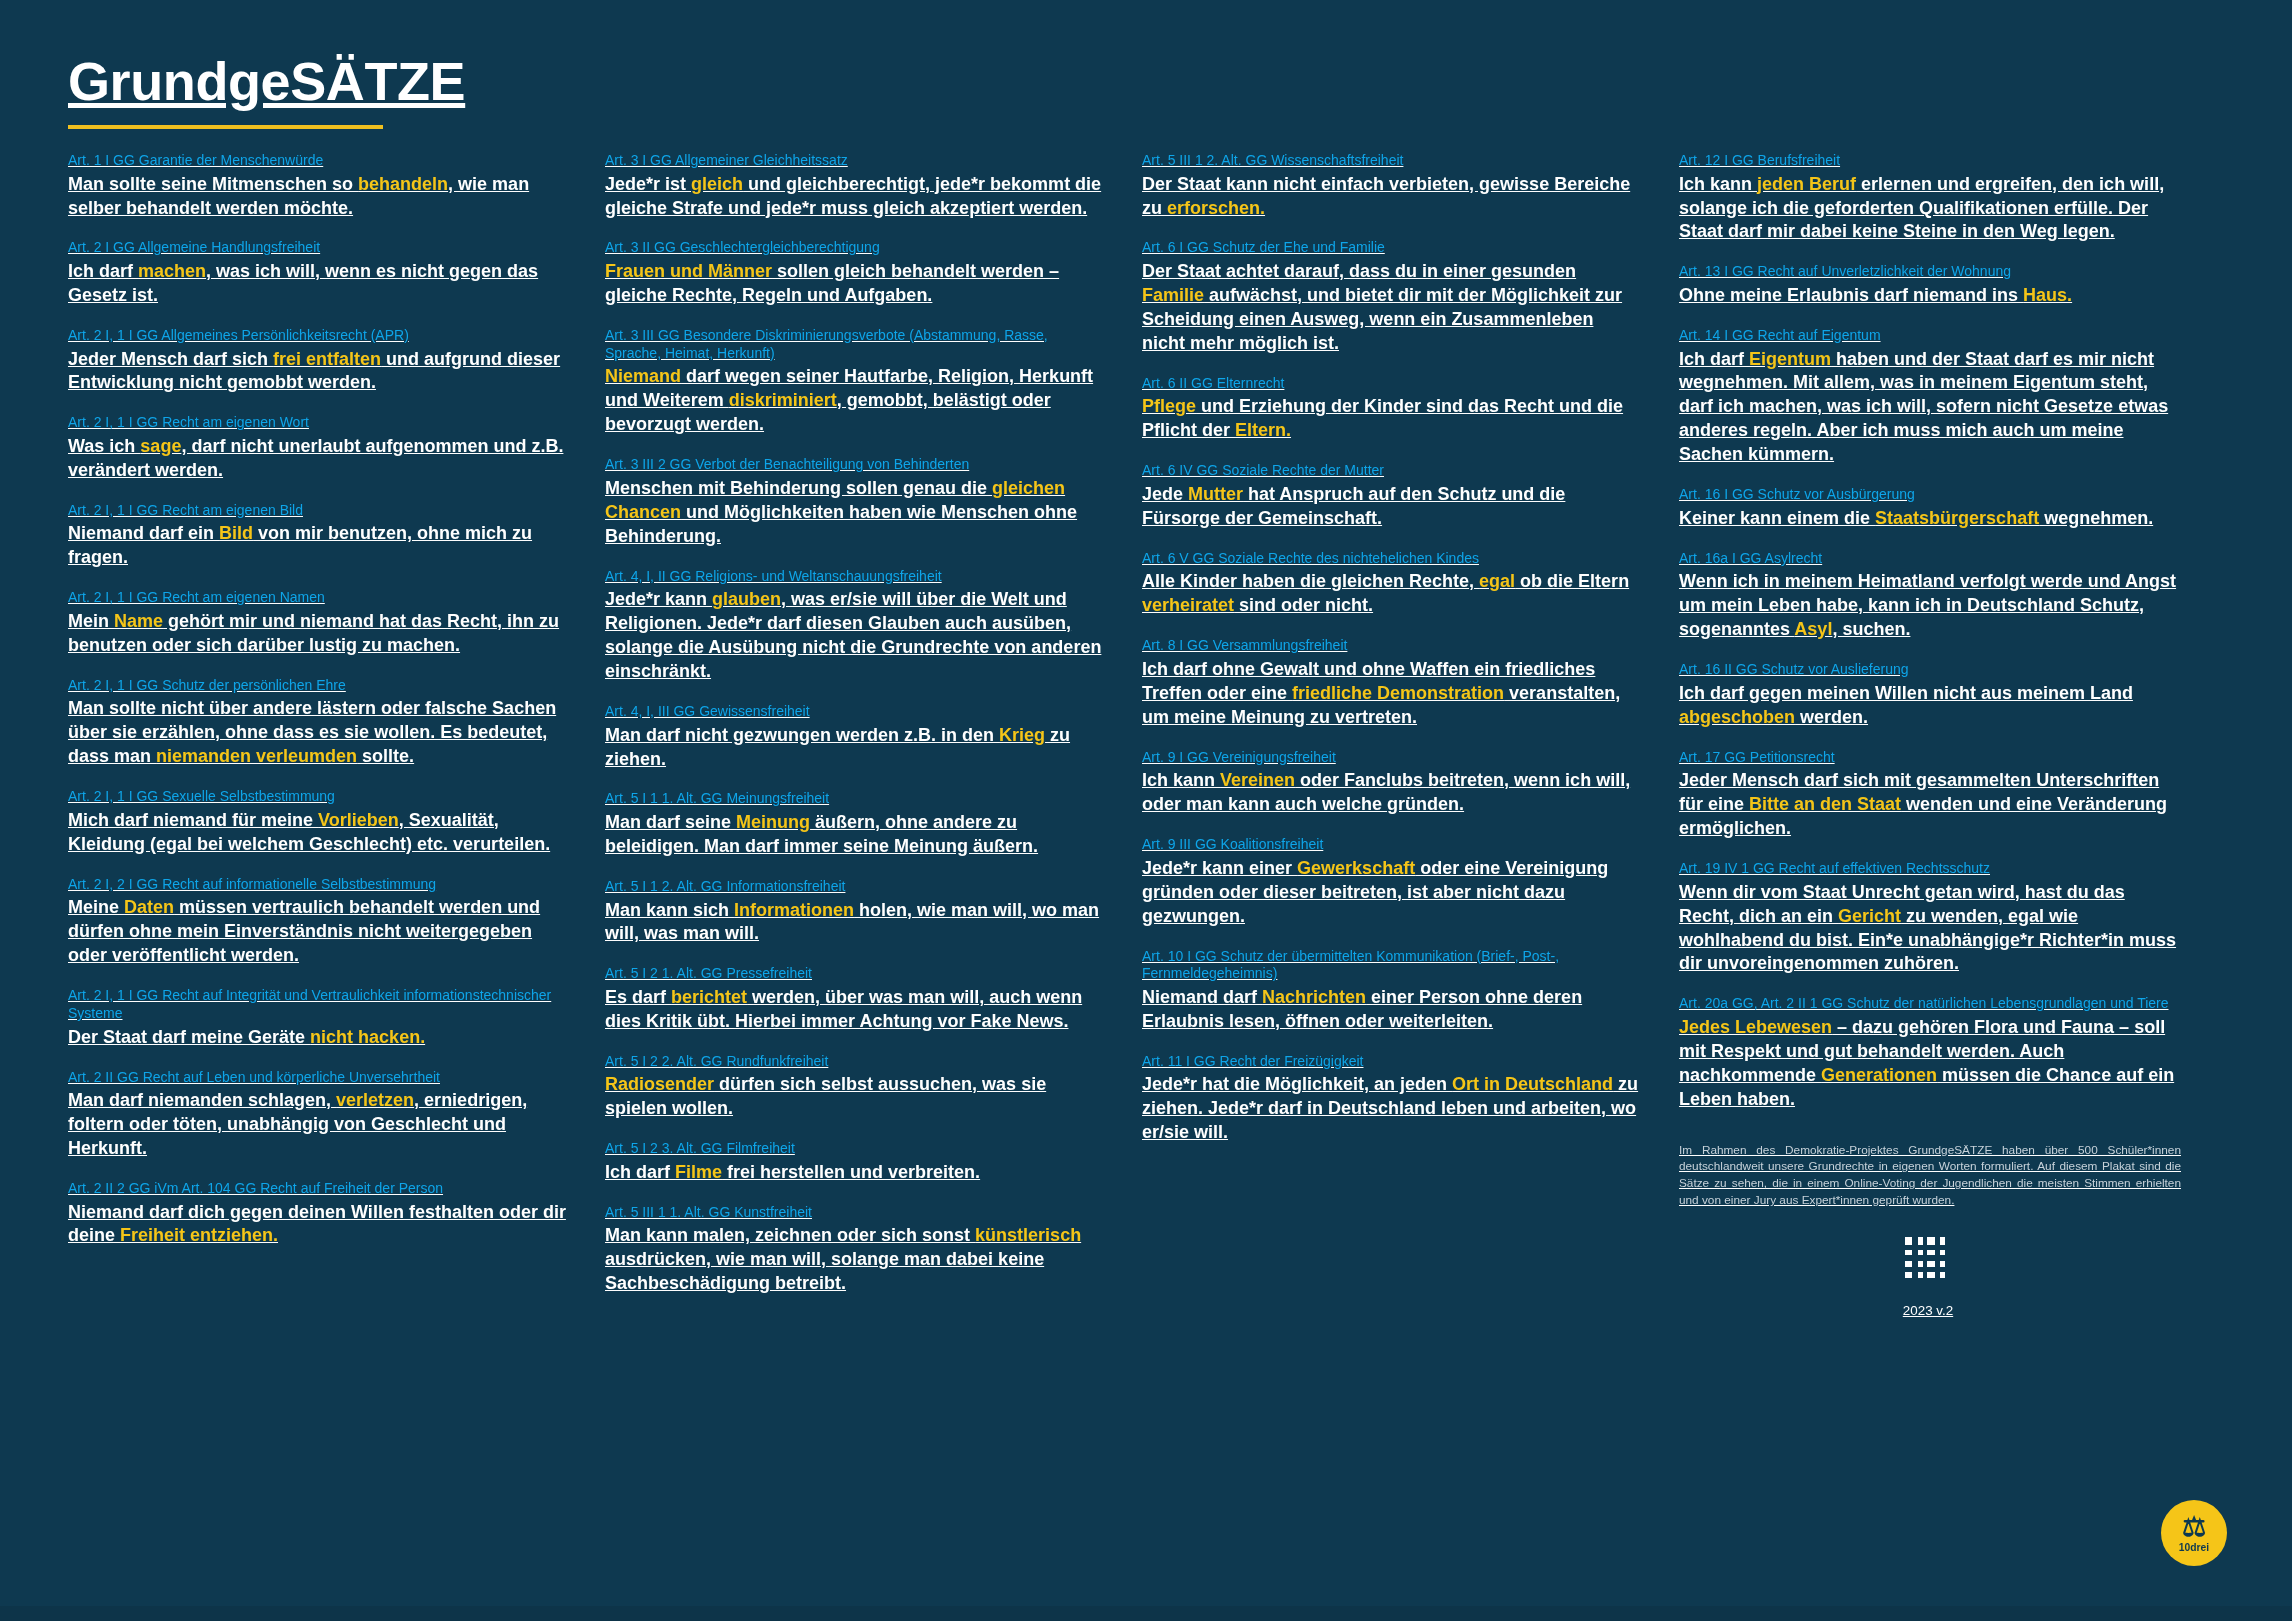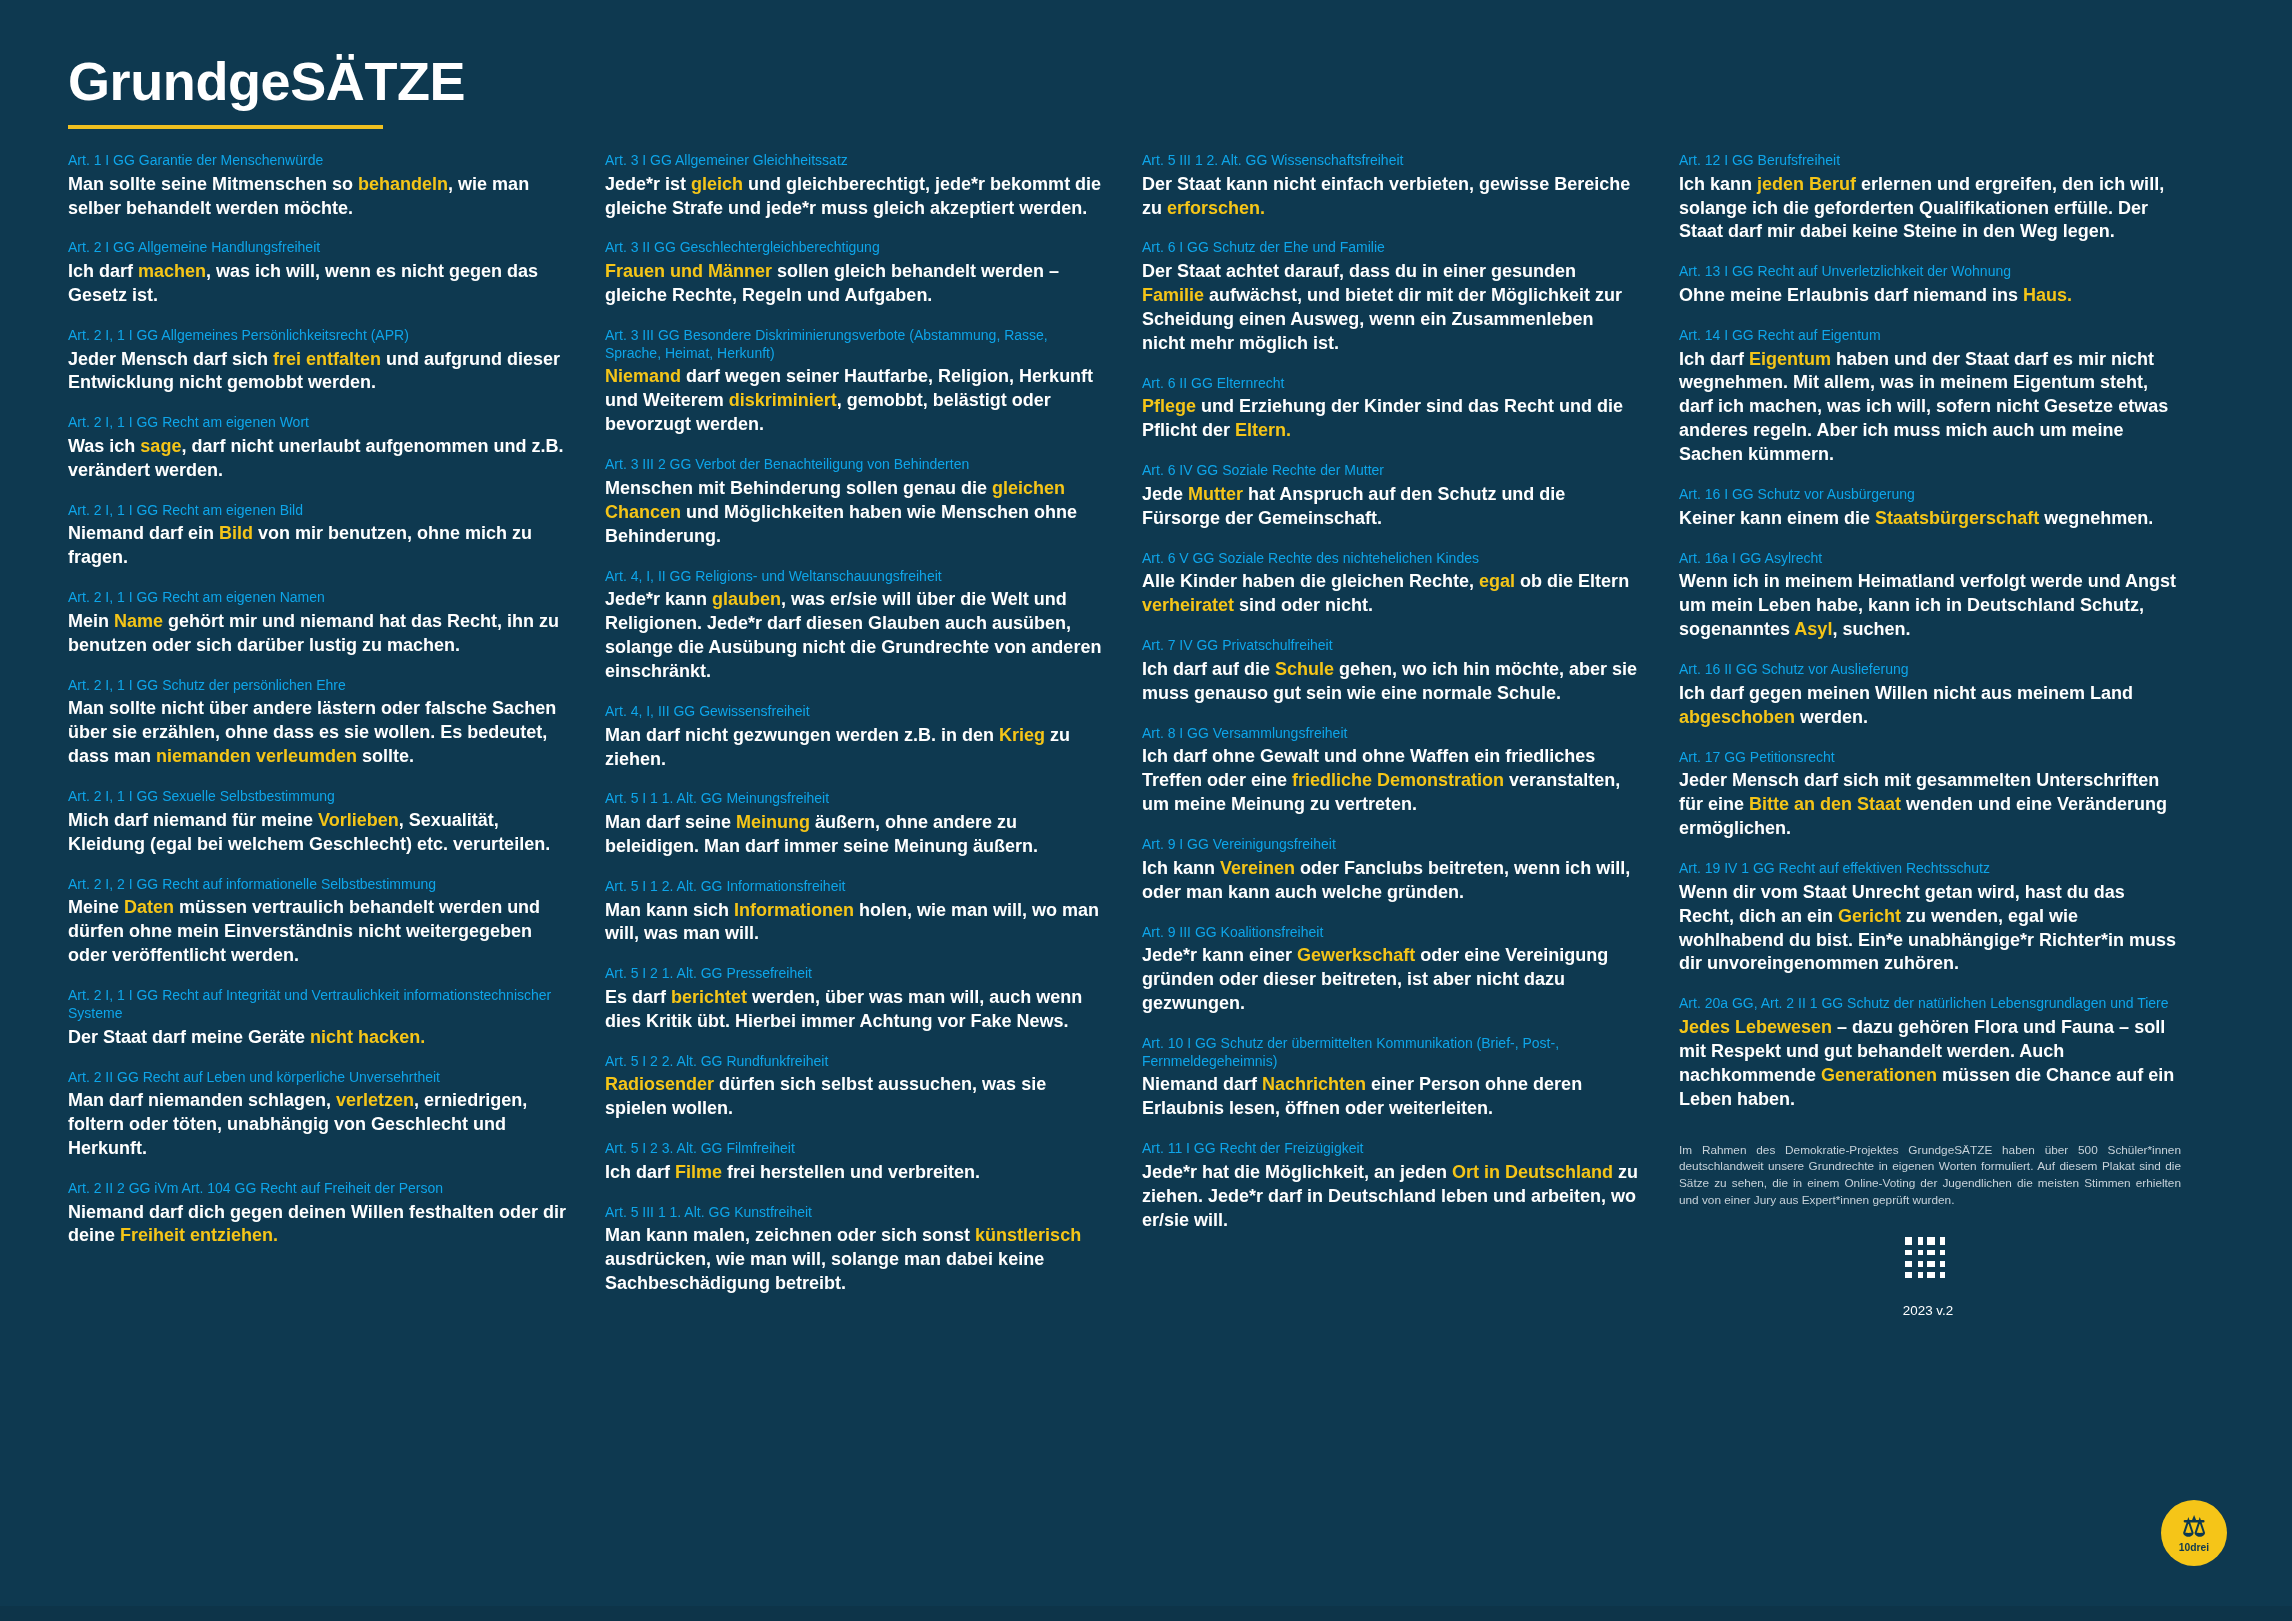--- a/index.html
+++ b/index.html
@@ -14,20 +14,21 @@
     color: #ffffff;
     overflow: hidden;
     position: relative;
   }
   .poster {
     position: absolute;
     inset: 0;
     background: #0e3950;
     padding: 34px 40px 0 68px;
     box-sizing: border-box;
+    text-decoration: underline;
   }
   .title-block {
     margin-bottom: 23px;
   }
   h1.title {
     font-size: 54px;
     font-weight: bold;
     letter-spacing: -0.4px;
     margin: 16px 0 12.5px 0;
     color: #ffffff;
@@ -261,24 +262,20 @@
         </div>
         <div class="entry">
           <div class="art">Art. 6 IV GG Soziale Rechte der Mutter</div>
           <div class="txt"><span>Jede </span><span class="hl">Mutter</span><span> hat Anspruch auf den Schutz und die Fürsorge der Gemeinschaft.</span></div>
         </div>
         <div class="entry">
           <div class="art">Art. 6 V GG Soziale Rechte des nichtehelichen Kindes</div>
           <div class="txt"><span>Alle Kinder haben die gleichen Rechte, </span><span class="hl">egal</span><span> ob die Eltern </span><span class="hl">verheiratet</span><span> sind oder nicht.</span></div>
         </div>
         <div class="entry">
-          <div class="art">Art. 7 IV GG Privatschulfreiheit</div>
-          <div class="txt"><span>Ich darf auf die </span><span class="hl">Schule</span><span> gehen, wo ich hin möchte, aber sie muss genauso gut sein wie eine normale Schule.</span></div>
-        </div>
-        <div class="entry">
           <div class="art">Art. 8 I GG Versammlungsfreiheit</div>
           <div class="txt"><span>Ich darf ohne Gewalt und ohne Waffen ein friedliches Treffen oder eine </span><span class="hl">friedliche Demonstration</span><span> veranstalten, um meine Meinung zu vertreten.</span></div>
         </div>
         <div class="entry">
           <div class="art">Art. 9 I GG Vereinigungsfreiheit</div>
           <div class="txt"><span>Ich kann </span><span class="hl">Vereinen</span><span> oder Fanclubs beitreten, wenn ich will, oder man kann auch welche gründen.</span></div>
         </div>
         <div class="entry">
           <div class="art">Art. 9 III GG Koalitionsfreiheit</div>
           <div class="txt"><span>Jede*r kann einer </span><span class="hl">Gewerkschaft</span><span> oder eine Vereinigung gründen oder dieser beitreten, ist aber nicht dazu gezwungen.</span></div>

